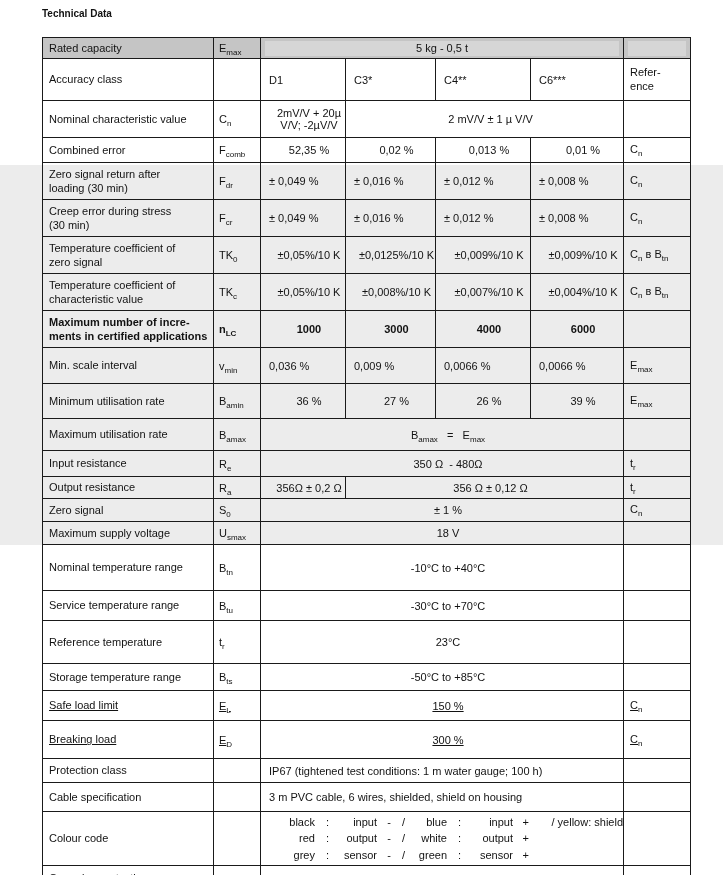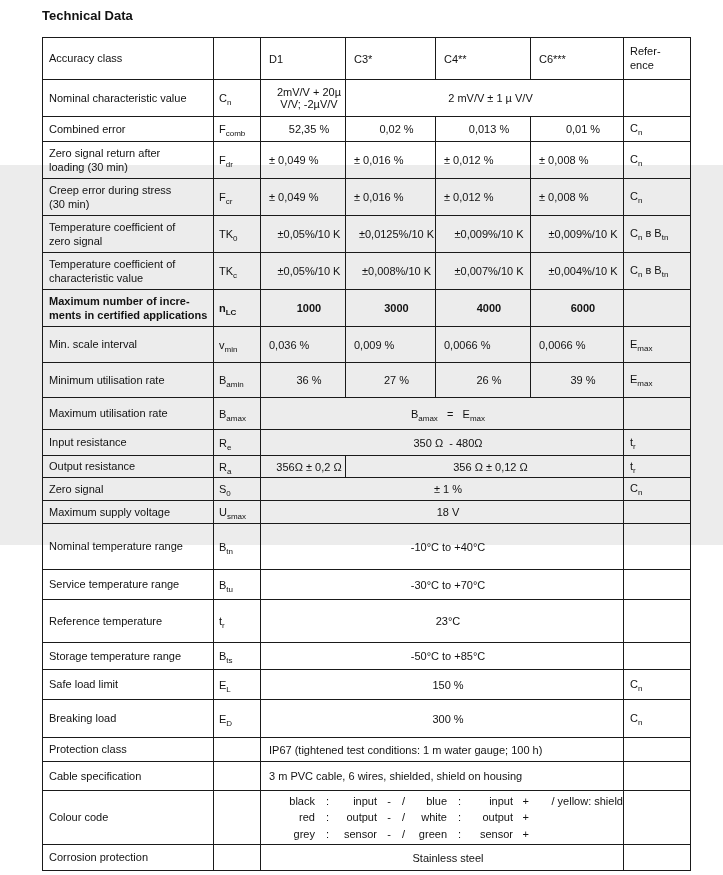--- a/index.html
+++ b/index.html
@@ -8,21 +8,21 @@
     background:#ffffff; color:#121212;
     font-family:"Liberation Sans", sans-serif;
     overflow:hidden;
   }
   .band {
     position:absolute; left:0; top:165px; width:723px; height:380px;
     background:var(--band-gray,#ececec); z-index:0;
   }
   .title {
     position:absolute; left:42px; top:8px;
-    font-size:13px; font-weight:bold; z-index:2;
+    font-size:10px; font-weight:bold; z-index:2;
   }
   table.spec {
     position:absolute; left:42px; top:37px; width:648px;
     border-collapse:collapse; table-layout:fixed;
     background:transparent; z-index:1;
   }
   td {
     border:1.5px solid var(--border,#1a1a1a);
     font-size:11px; vertical-align:middle; padding:0; overflow:hidden;
   }
@@ -57,20 +57,32 @@
   <colgroup>
     <col style="width:171px">
     <col style="width:47px">
     <col style="width:85px">
     <col style="width:90px">
     <col style="width:95px">
     <col style="width:93px">
     <col style="width:67px">
   </colgroup>
   <tbody>
+      <tr class="gray" style="height: 21px;">
+        <td class="c-label">Rated capacity</td>
+        <td class="c-sym">E<sub>max</sub></td>
+        <td class="c-val boxcell" colspan="4">
+          <div class="inset">
+            <span>5 kg - 0,5 t</span>
+          </div>
+        </td>
+        <td class="c-ref boxcell">
+          <div class="inset"></div>
+        </td>
+      </tr>
       <tr style="height: 42px;">
         <td class="c-label">Accuracy class</td>
         <td class="c-sym"></td>
         <td class="c-val left">D1</td>
         <td class="c-val left">C3*</td>
         <td class="c-val left">C4**</td>
         <td class="c-val left">C6***</td>
         <td class="c-ref">Refer-<br>ence</td>
       </tr>
       <tr style="height: 37px;">
@@ -200,27 +212,27 @@
         <td class="c-sym">t<sub>r</sub></td>
         <td class="c-val" colspan="4">23°C</td>
         <td class="c-ref"></td>
       </tr>
       <tr style="height: 27px;">
         <td class="c-label">Storage temperature range</td>
         <td class="c-sym">B<sub>ts</sub></td>
         <td class="c-val" colspan="4">-50°C to +85°C</td>
         <td class="c-ref"></td>
       </tr>
-      <tr style="height: 30px;">
+      <tr style="height: 30px; text-decoration: underline;">
         <td class="c-label">Safe load limit</td>
         <td class="c-sym">E<sub>L</sub></td>
         <td class="c-val" colspan="4">150 %</td>
         <td class="c-ref">C<sub>n</sub></td>
       </tr>
-      <tr style="height: 38px;">
+      <tr style="height: 38px; text-decoration: underline;">
         <td class="c-label">Breaking load</td>
         <td class="c-sym">E<sub>D</sub></td>
         <td class="c-val" colspan="4">300 %</td>
         <td class="c-ref">C<sub>n</sub></td>
       </tr>
       <tr style="height: 24px;">
         <td class="c-label">Protection class</td>
         <td class="c-sym"></td>
         <td class="c-val left" colspan="4">IP67 (tightened test conditions: 1 m water gauge; 100 h)</td>
         <td class="c-ref"></td>

